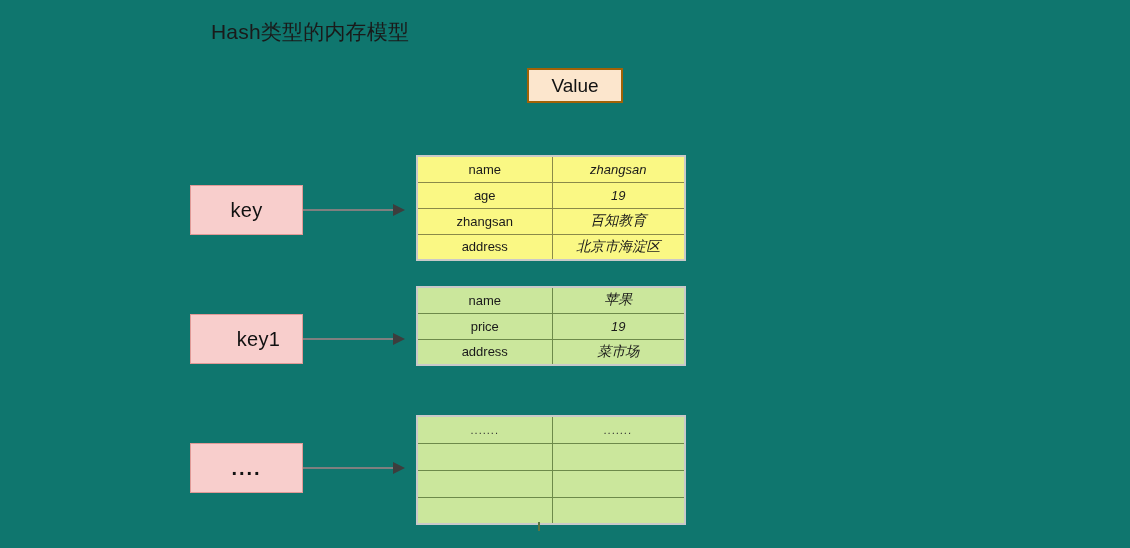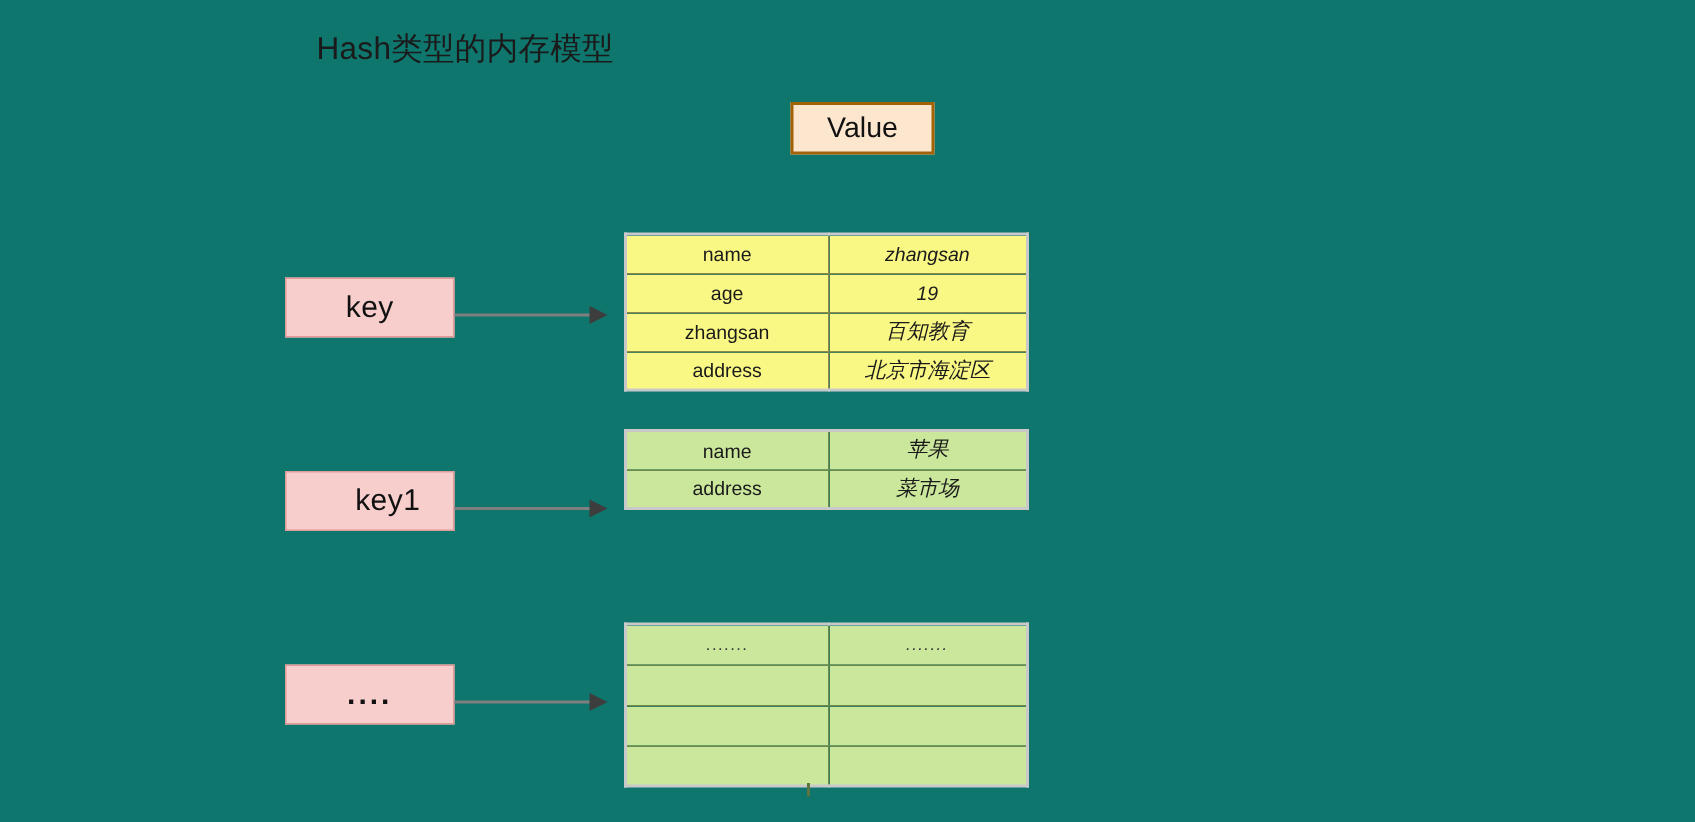--- a/index.html
+++ b/index.html
@@ -45,21 +45,21 @@
     justify-content: center;
     font-size: 19px;
     color: #111111;
     margin-left: 36px;
   }
 
   
   .key-box {
     position: absolute;
     width: 113px;
-    height: 40px;
+    height: 50px;
     background: #f8cecc;
     border: 1px solid #e09a97;
     box-sizing: border-box;
     display: flex;
     align-items: center;
     justify-content: center;
     font-size: 20px;
     color: #111111;
     letter-spacing: 0.3px;
   }
@@ -194,20 +194,24 @@
     <div class="shaft"></div>
     <div class="head"></div>
   </div>
   <table class="kv-table t2">
     <tbody>
       <tr>
         <td class="col-k">name</td>
         <td class="col-v cell-cn">苹果</td>
       </tr>
       <tr>
+        <td class="col-k">price</td>
+        <td class="col-v">19</td>
+      </tr>
+      <tr>
         <td class="col-k">address</td>
         <td class="col-v cell-cn">菜市场</td>
       </tr>
     </tbody>
   </table>
 
   <div class="key-box k3 dots">
     <span>....</span>
   </div>
   <div class="arrow a3">

